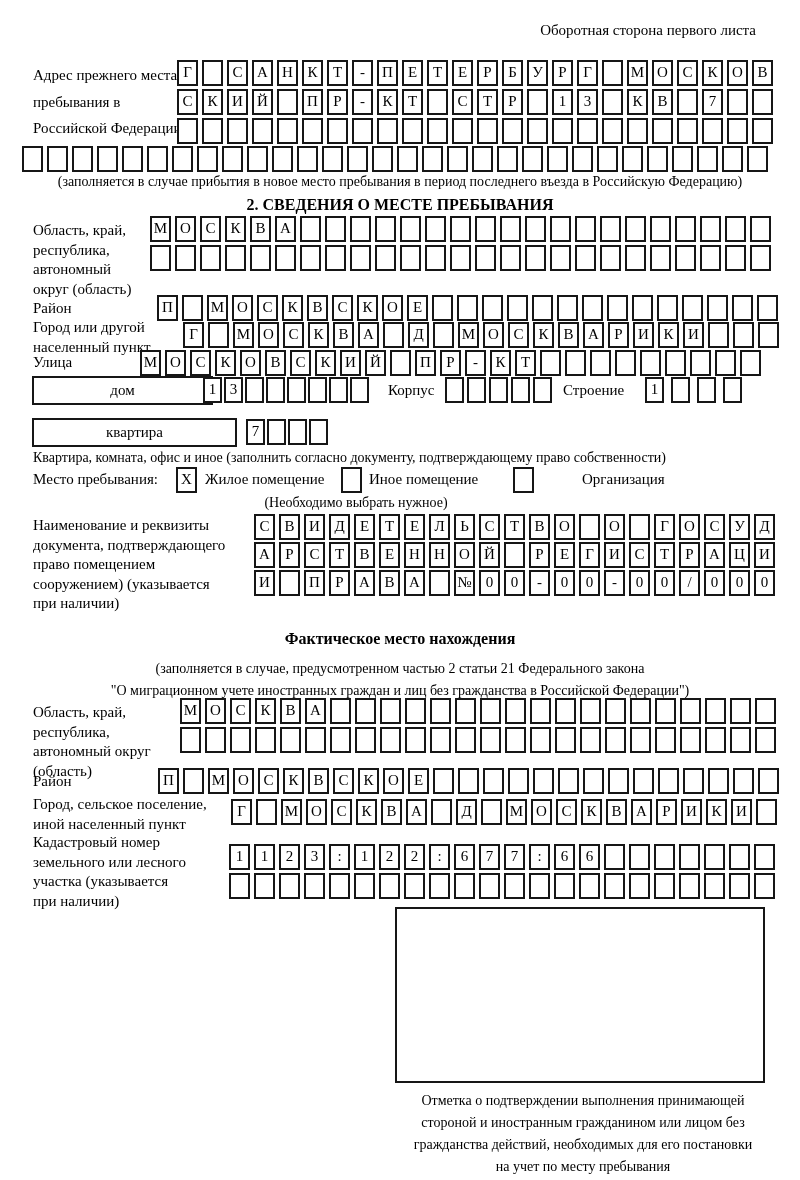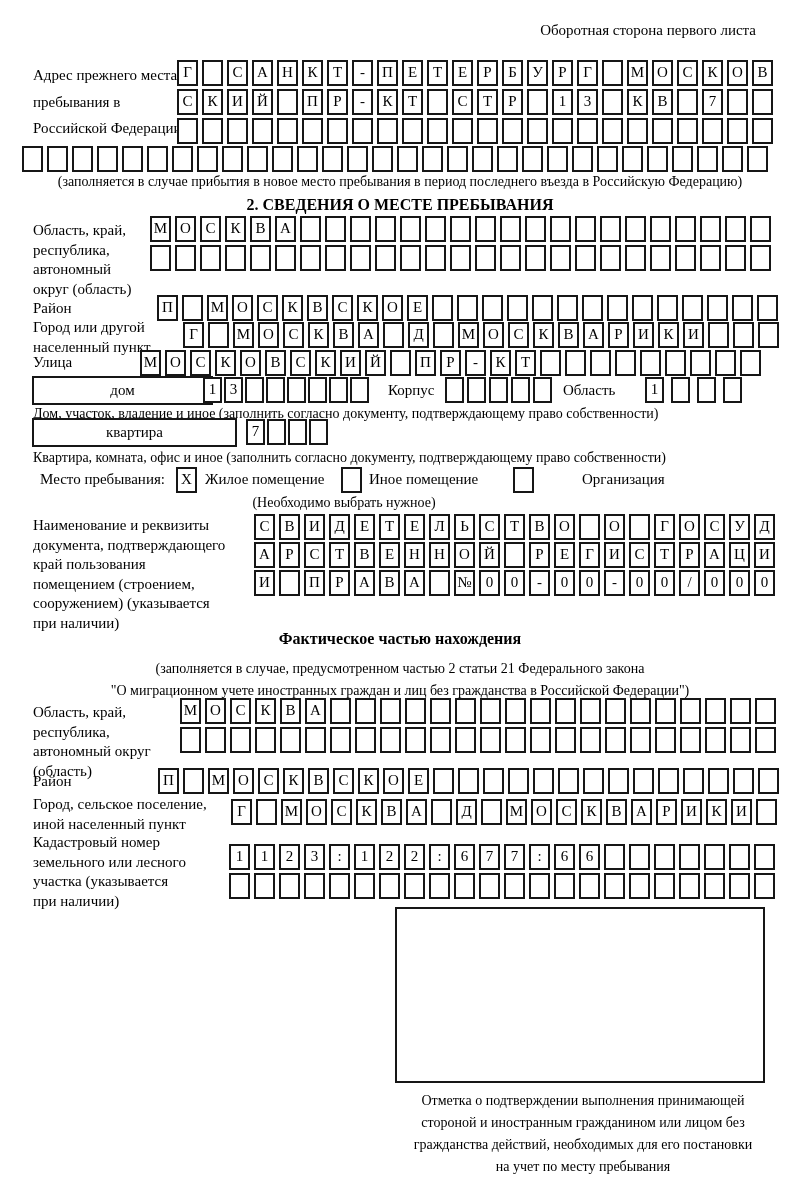--- a/index.html
+++ b/index.html
@@ -317,58 +317,56 @@
       <span class="cell"></span>
     </div>
   <div class="abs label" style="left:388px; top:381px;">Корпус</div>
   <div class="boxes small g3" style="left:445px; top:377px;">
       <span class="cell"></span>
       <span class="cell"></span>
       <span class="cell"></span>
       <span class="cell"></span>
       <span class="cell"></span>
     </div>
-  <div class="abs label" style="left:563px; top:381px;">Область</div>
+  <div class="abs label" style="left:563px; top:381px;">Строение</div>
   <div class="boxes small g7" style="left:645px; top:377px;">
       <span class="cell">1</span>
       <span class="cell"></span>
       <span class="cell"></span>
       <span class="cell"></span>
     </div>
-  <div class="abs note-sm" style="left:33px; top:406px;">Дом, участок, владение и иное (заполнить согласно документу, подтверждающему право собственности)</div>
 
   <div class="wide-box" style="left:32px; top:418px; width:205px;">квартира</div>
   <div class="boxes small g2" style="left:246px; top:419px;">
       <span class="cell">7</span>
       <span class="cell"></span>
       <span class="cell"></span>
       <span class="cell"></span>
     </div>
   <div class="abs note-sm" style="left:33px; top:450px;">Квартира, комната, офис и иное (заполнить согласно документу, подтверждающему право собственности)</div>
 
-  <div class="abs label" style="left:40px; top:470px;">Место пребывания:</div>
+  <div class="abs label" style="left:33px; top:470px;">Место пребывания:</div>
   <div class="boxes" style="left:176px; top:467px;">
       <span class="cell">X</span>
     </div>
   <div class="abs label" style="left:205px; top:470px;">Жилое помещение</div>
   <div class="boxes" style="left:341px; top:467px;">
       <span class="cell"></span>
     </div>
   <div class="abs label" style="left:369px; top:470px;">Иное помещение</div>
   <div class="boxes" style="left:513px; top:467px;">
       <span class="cell"></span>
     </div>
   <div class="abs label" style="left:582px; top:470px;">Организация</div>
-  <div class="abs note" style="left:4px; width:680px; top:495px; text-align:center;">(Необходимо выбрать нужное)</div>
+  <div class="abs note" style="left:16px; width:680px; top:495px; text-align:center;">(Необходимо выбрать нужное)</div>
 
   <div class="abs label" style="left:33px; top:516px; width:215px;">
       <div>Наименование и реквизиты</div>
       <div>документа, подтверждающего</div>
-      <div>край пользования</div>
-      <div>помещением (строением,</div>
+      <div>право помещением</div>
       <div>сооружением) (указывается</div>
       <div>при наличии)</div>
     </div>
   <div class="boxes" style="left:254px; top:514px;">
       <span class="cell">С</span>
       <span class="cell">В</span>
       <span class="cell">И</span>
       <span class="cell">Д</span>
       <span class="cell">Е</span>
       <span class="cell">Т</span>
@@ -428,21 +426,21 @@
       <span class="cell">0</span>
       <span class="cell">-</span>
       <span class="cell">0</span>
       <span class="cell">0</span>
       <span class="cell">/</span>
       <span class="cell">0</span>
       <span class="cell">0</span>
       <span class="cell">0</span>
     </div>
 
-  <div class="abs title center" style="top:630px;">Фактическое частью нахождения</div>
+  <div class="abs title center" style="top:630px;">Фактическое место нахождения</div>
   <div class="abs fact-note center" style="top:658px;">(заполняется в случае, предусмотренном частью 2 статьи 21 Федерального закона</div>
   <div class="abs fact-note center" style="top:680px;">"О миграционном учете иностранных граждан и лиц без гражданства в Российской Федерации")</div>
 
   <div class="abs label" style="left:33px; top:703px; width:140px;">
       <div>Область, край,</div>
       <div>республика,</div>
       <div>автономный округ</div>
       <div>(область)</div>
     </div>
   <div class="boxes" style="left:180px; top:698px;">

